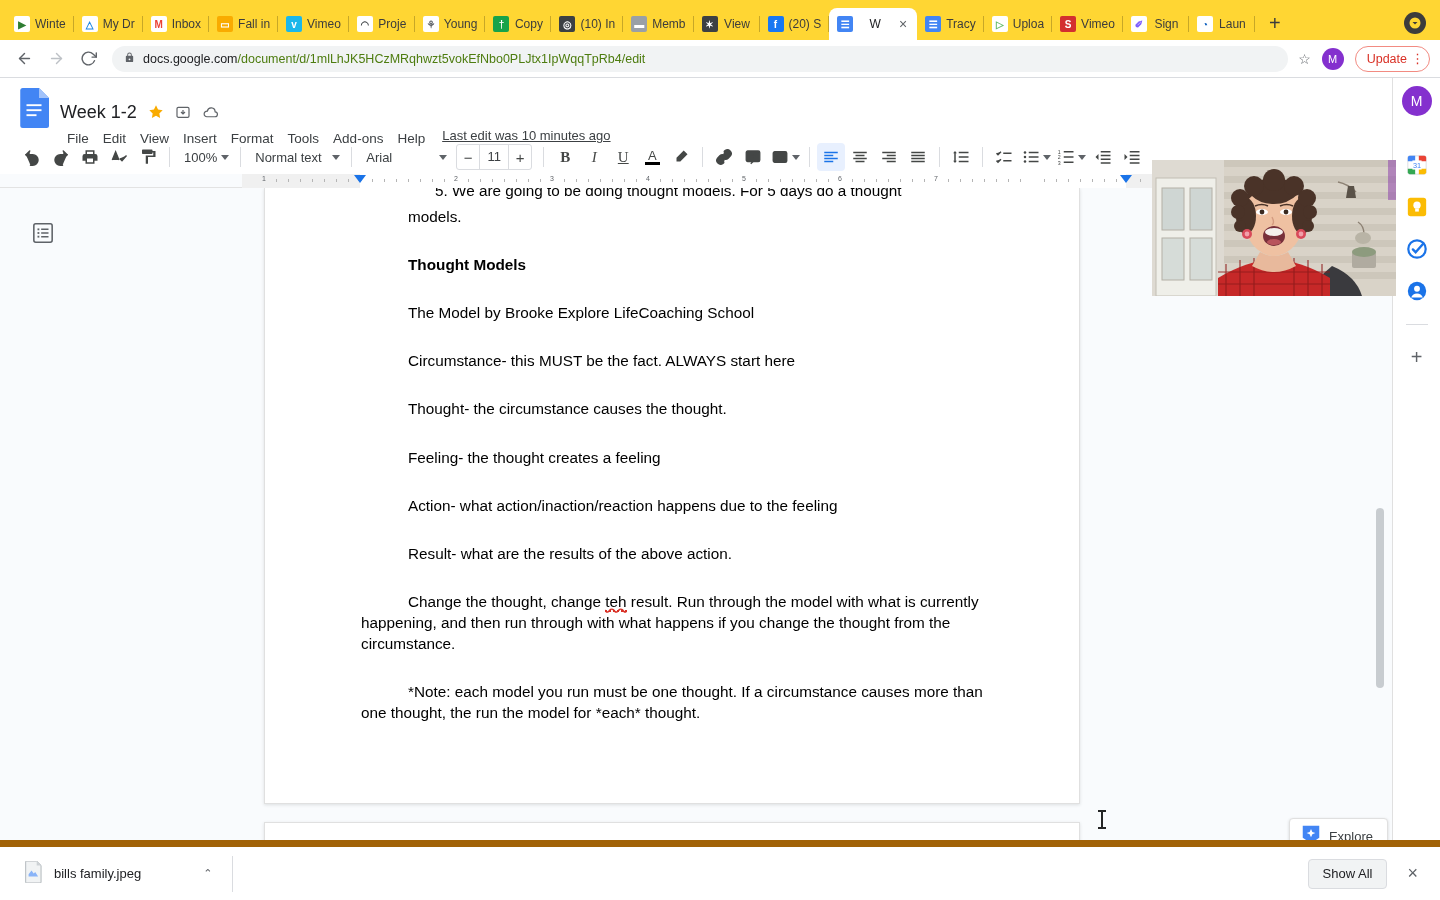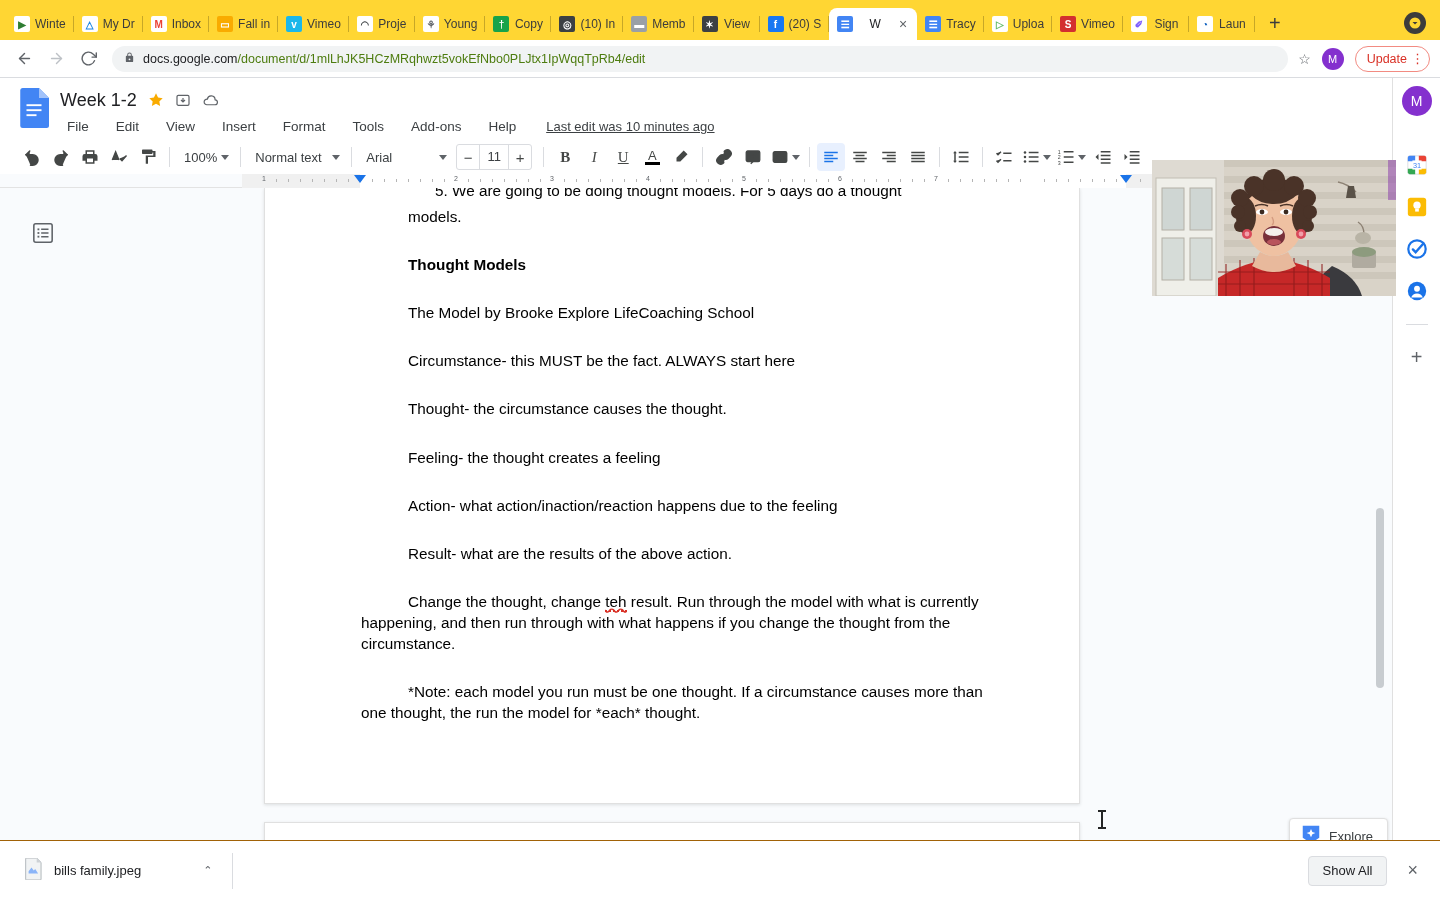--- a/index.html
+++ b/index.html
@@ -100,24 +100,24 @@
   #update-label { color: #d93025; font-size: 12.5px; }
   #update-kebab { color: #d93025; font-size: 13px; letter-spacing: 0; }
 
   
   #docs-app { position: relative; height: 822px; background: #fff; }
 
   #docs-header { display: flex; padding: 8px 0 0 12px; height: 62px; }
   #docs-logo { width: 40px; height: 44px; margin: 2px 6px 0 2px;
     display: flex; align-items: flex-start; justify-content: center; }
   #docs-titleblock { flex: 1 1 auto; }
-  #doc-title-row { display: flex; align-items: center; gap: 11px; height: 28px; }
+  #doc-title-row { display: flex; align-items: center; gap: 11px; height: 28px; margin-top: 12px; }
   #doc-title { font-size: 18px; color: #202124; }
   .title-icon { cursor: pointer; display: flex; align-items: center; }
-  #docs-menubar { display: flex; align-items: center; gap: 13px; margin-top: 2px; }
+  #docs-menubar { display: flex; align-items: flex-start; gap: 0; margin-top: 2px; }
   .menu-item {
     font-size: 13.5px; color: #3c4043;
     padding: 3px 7px; border-radius: 4px; cursor: pointer;
   }
   #last-edit {
     font-size: 13px; color: #3c4043; margin-left: 10px;
     text-decoration: underline; cursor: pointer;
   }
 
   #docs-toolbar {
@@ -253,21 +253,21 @@
   
   #webcam {
     position: absolute; left: 1152px; top: 82px;
     width: 244px; height: 136px; overflow: hidden;
     background: #cfc8bd; z-index: 20;
   }
 
   
   #download-shelf {
     position: absolute; left: 0; right: 0; bottom: 0; height: 60px;
-    background: #fff; border-top: 1px solid #a16207;
+    background: #fff; border-top: 7px solid #a16207;
     display: flex; align-items: center; padding: 0 16px; z-index: 30;
   }
   #download-item {
     display: flex; align-items: center; gap: 12px;
     height: 38px; padding: 0 6px 0 8px; cursor: pointer;
   }
   #download-name { font-size: 13px; color: #202124; }
   #download-expand { font-size: 11px; color: #5f6368; margin-left: 50px; }
   #download-sep { width: 1px; height: 36px; background: #dadce0; margin-left: 14px; }
   #shelf-spacer { flex: 1 1 auto; }

